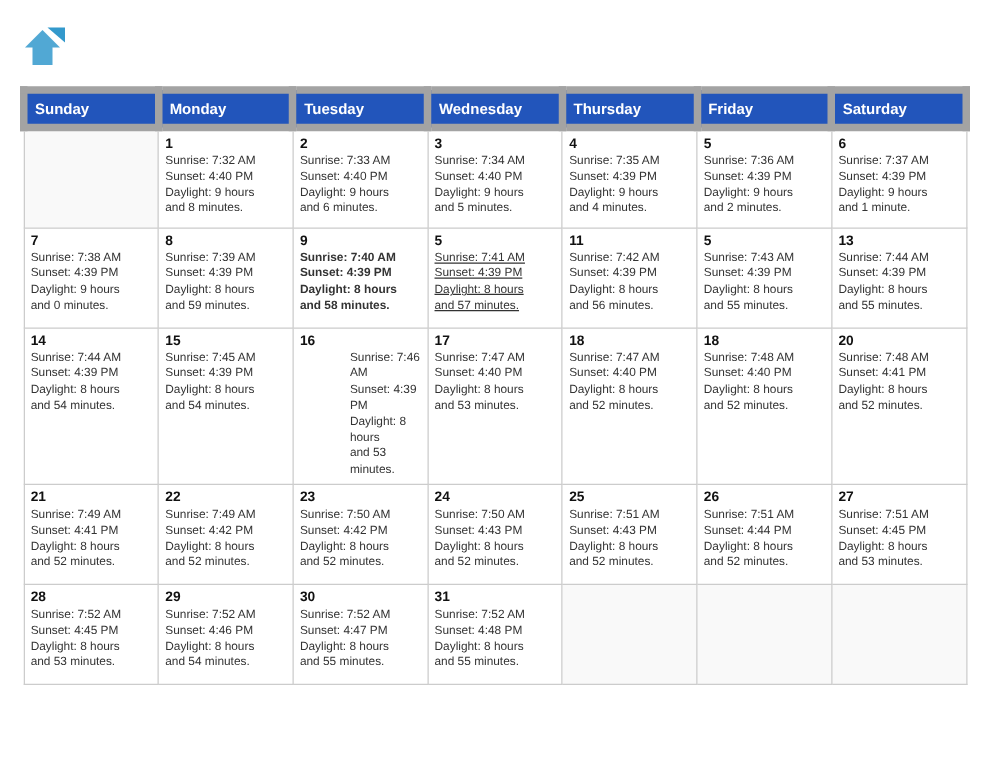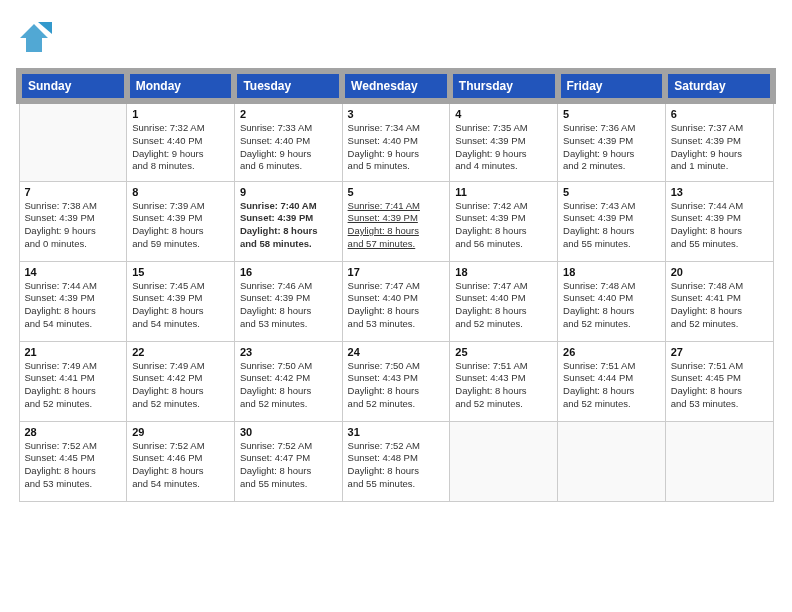--- a/index.html
+++ b/index.html
@@ -215,21 +215,21 @@
         </td>
         <td>
           <div class="day-number">15</div>
           <div class="day-info" style="white-space: pre-line;">Sunrise: 7:45 AM
 Sunset: 4:39 PM
 Daylight: 8 hours
 and 54 minutes.</div>
         </td>
         <td>
           <div class="day-number">16</div>
-          <div class="day-info" style="white-space: pre-line;">Sunrise: 7:46 AM
+          <div class="day-info" style="white-space: pre-line; margin-left: 40px;">Sunrise: 7:46 AM
 Sunset: 4:39 PM
 Daylight: 8 hours
 and 53 minutes.</div>
         </td>
         <td>
           <div class="day-number">17</div>
           <div class="day-info" style="white-space: pre-line;">Sunrise: 7:47 AM
 Sunset: 4:40 PM
 Daylight: 8 hours
 and 53 minutes.</div>

